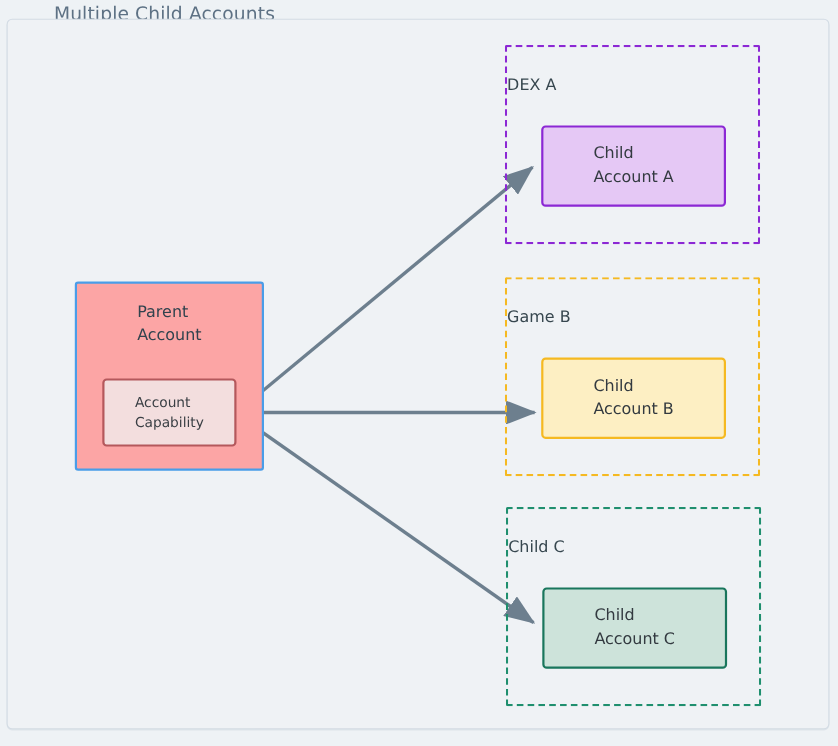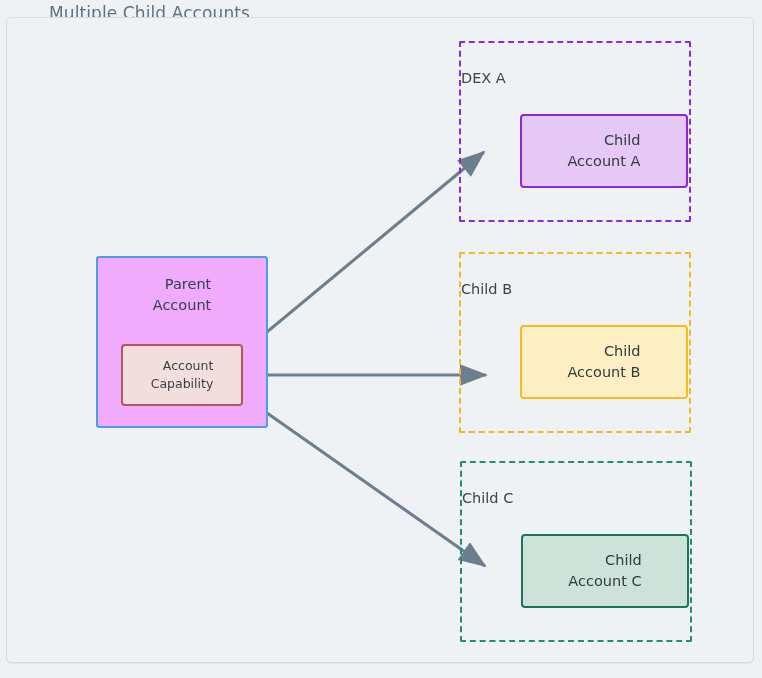--- a/index.html
+++ b/index.html
@@ -67,23 +67,22 @@
 
   .node {
     position: absolute;
     box-sizing: border-box;
     border-width: 2px;
     border-style: solid;
     border-radius: 4px;
     display: flex;
     align-items: center;
     justify-content: center;
-    text-align: right;
+    text-align: left;
     line-height: 1.45;
-    margin-left: 28px;
   }
   .node-text {
     font-size: 14.5px;
     color: #333a40;
     white-space: pre-line;
   }
 
   #parent-account {
     left: 68px;
     top: 256px;
@@ -136,40 +135,40 @@
     </marker>
   </defs>
 
   <line x1="220" y1="371" x2="484" y2="152" stroke="#6d7f8e" stroke-width="3.1" marker-end="url(#arrowhead)"></line>
 
   <line x1="220" y1="375" x2="486" y2="375" stroke="#6d7f8e" stroke-width="3.1" marker-end="url(#arrowhead)"></line>
 
   <line x1="220" y1="380" x2="485" y2="566" stroke="#6d7f8e" stroke-width="3.1" marker-end="url(#arrowhead)"></line>
 </svg>
 
-<div class="node" id="parent-account" style="background-color: #f0abfc; border-color: rgb(74, 157, 232);">
+<div class="node" id="parent-account" style="background-color: #fca5a5; border-color: rgb(74, 157, 232);">
   <span class="node-text">Parent
 Account</span>
 </div>
 
 <div class="node" id="account-capability" style="background-color: rgb(243, 222, 222); border-color: rgb(180, 88, 92);">
   <span class="node-text">Account
 Capability</span>
 </div>
 
 <div class="cluster" id="cluster-dex-a" style="border-color: rgb(140, 40, 212);">
   <span class="cluster-label">DEX A</span>
 </div>
 <div class="node" id="child-account-a" style="background-color: rgb(229, 200, 245); border-color: rgb(140, 40, 212);">
   <span class="node-text">Child
 Account A</span>
 </div>
 
 <div class="cluster" id="cluster-defi-b" style="border-color: rgb(245, 185, 33);">
-  <span class="cluster-label">Child B</span>
+  <span class="cluster-label">Game B</span>
 </div>
 <div class="node" id="child-account-b" style="background-color: rgb(253, 239, 195); border-color: rgb(245, 185, 33);">
   <span class="node-text">Child
 Account B</span>
 </div>
 
 <div class="cluster" id="cluster-game-c" style="border-color: rgb(31, 143, 110);">
   <span class="cluster-label">Child C</span>
 </div>
 <div class="node" id="child-account-c" style="background-color: rgb(205, 227, 218); border-color: rgb(25, 118, 92);">

